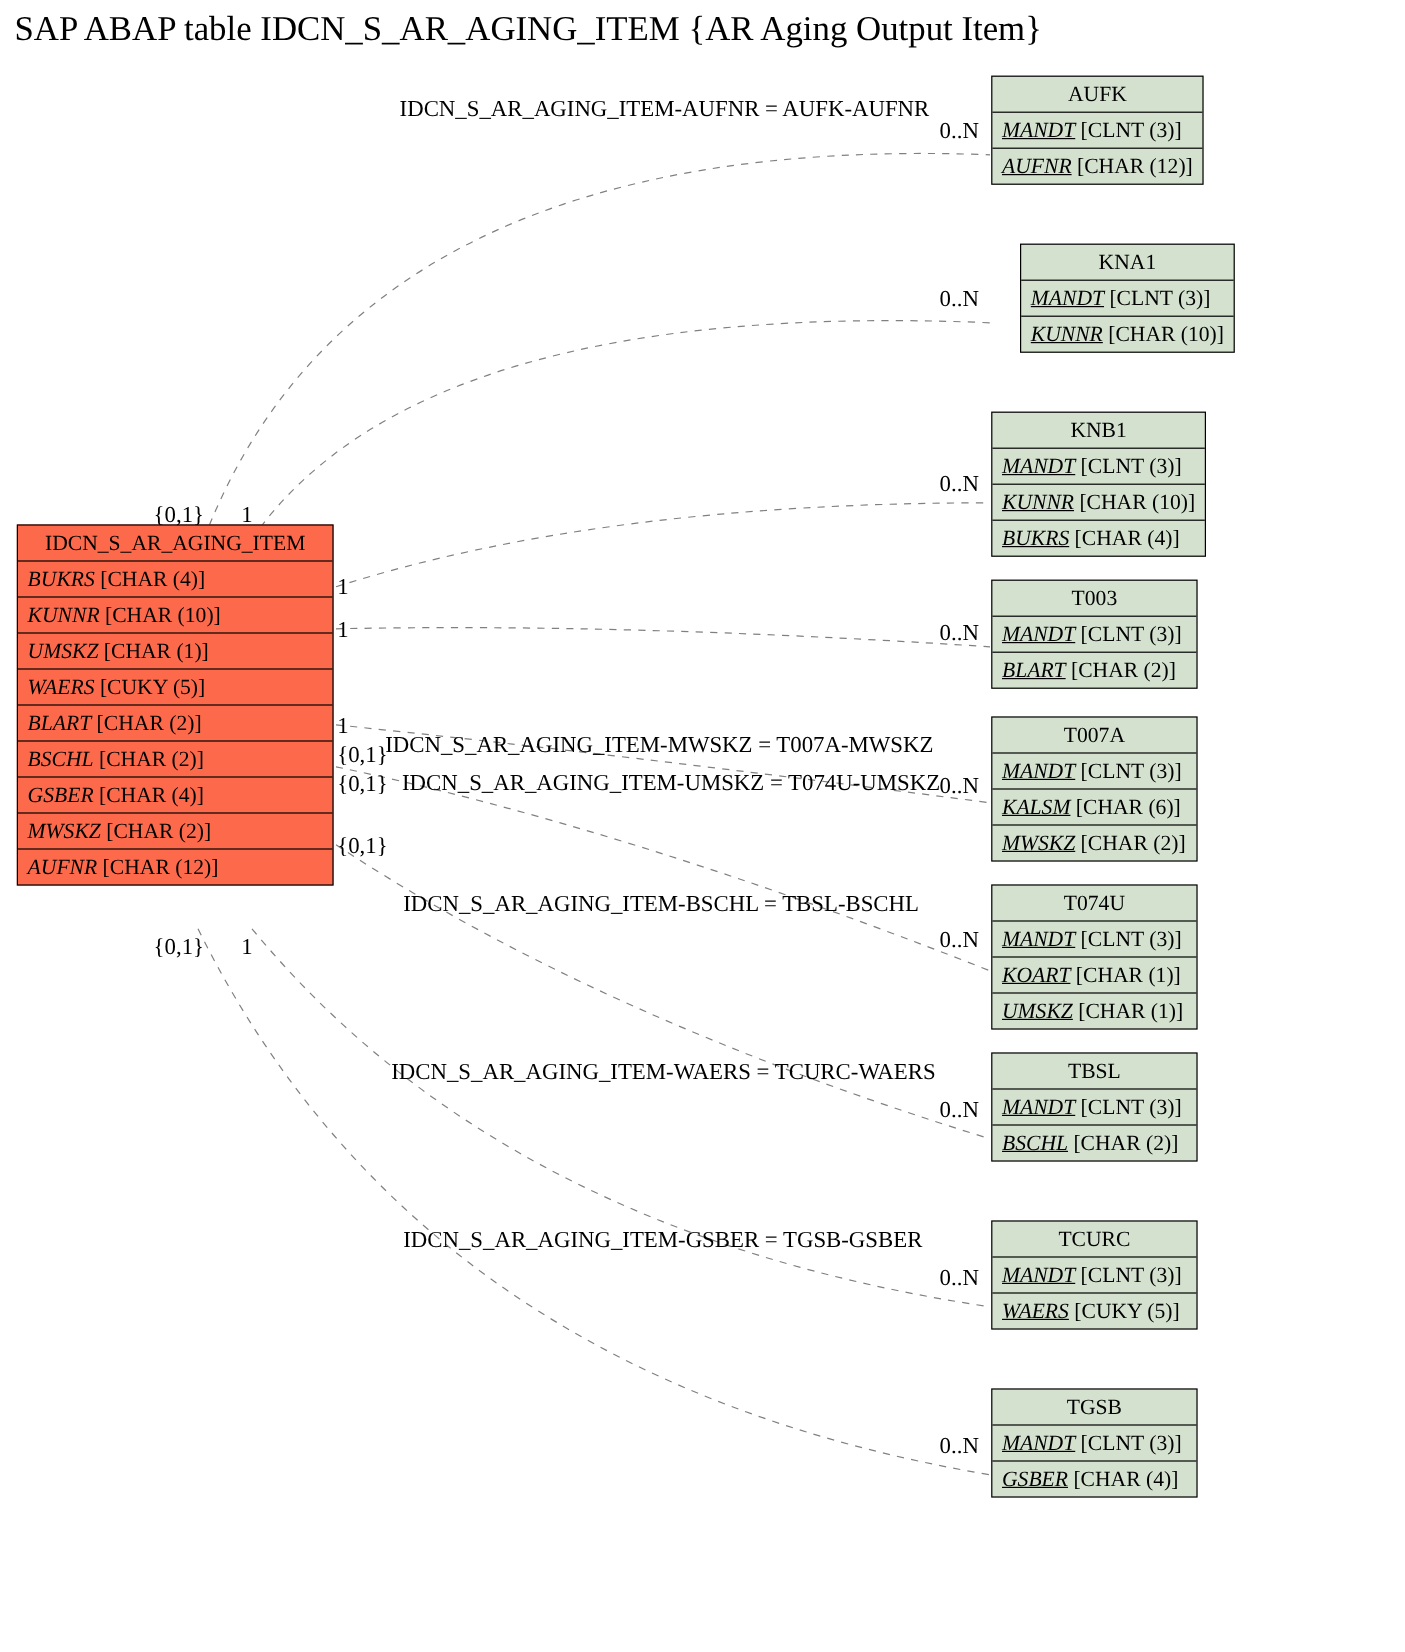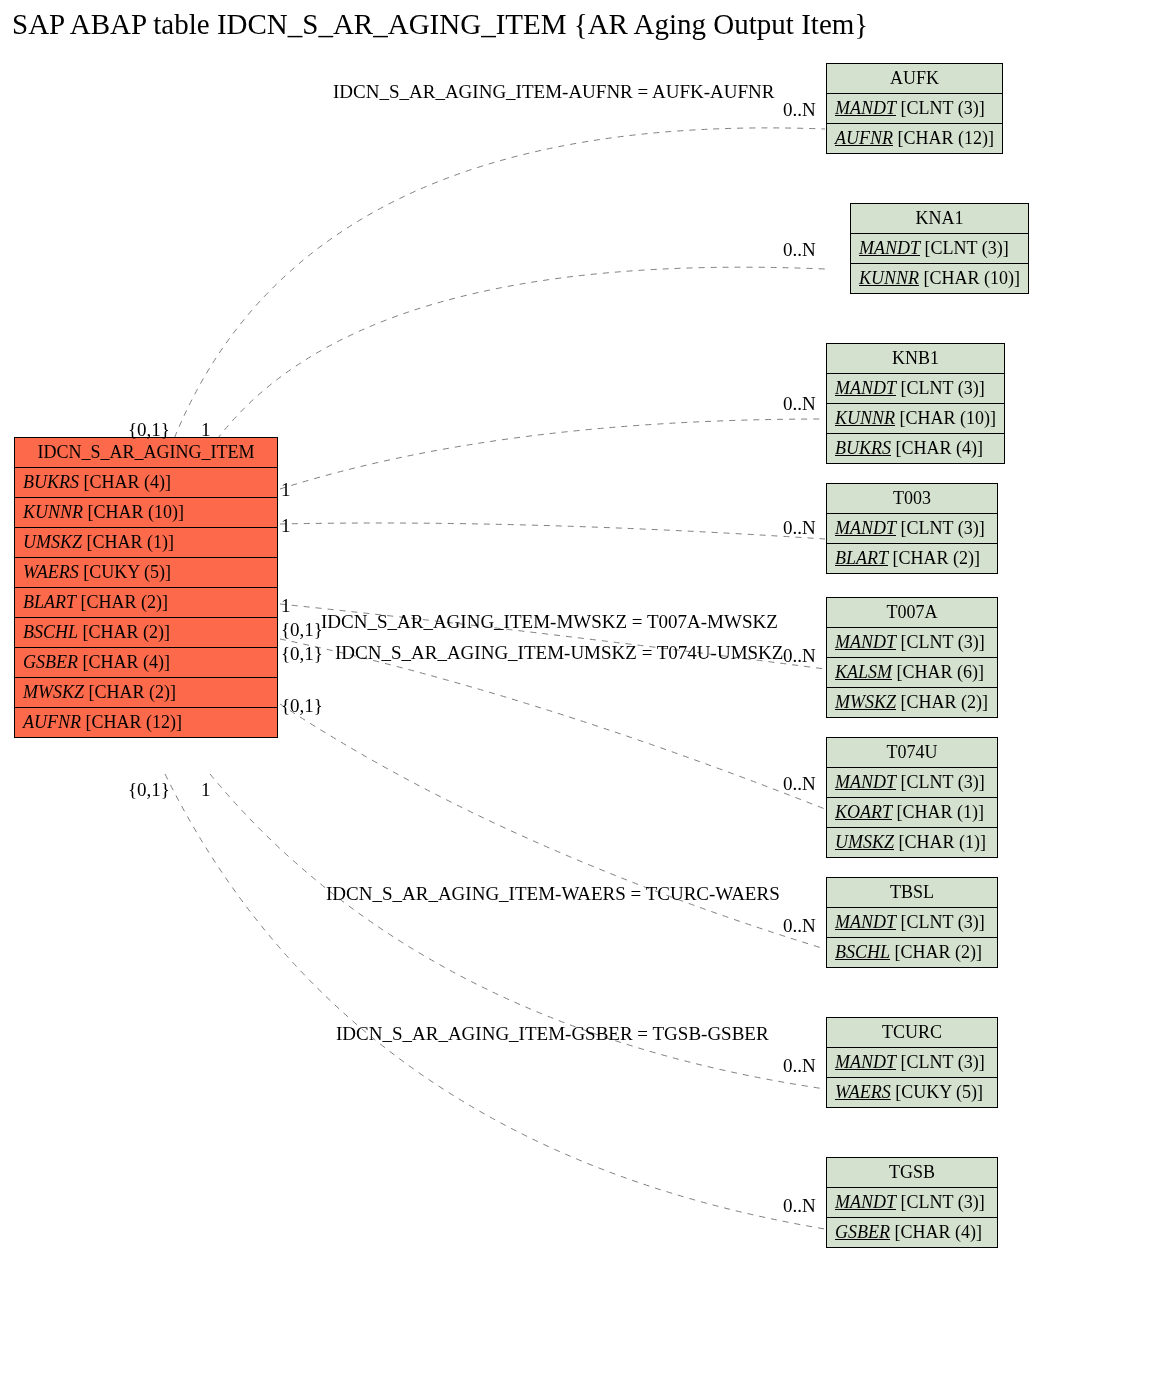--- a/index.html
+++ b/index.html
@@ -146,20 +146,21 @@
       <div class="entity" style="left: 826px; top: 1108px; min-width: 170px;">
         <div class="hdr">TGSB</div>
         <div class="row"><span class="fname">MANDT</span><span> [CLNT (3)]</span></div>
         <div class="row"><span class="fname">GSBER</span><span> [CHAR (4)]</span></div>
       </div>
     </div>
 
   <div class="lbl" style="left:333px; top:32px;">IDCN_S_AR_AGING_ITEM-AUFNR = AUFK-AUFNR</div>
   <div class="lbl" style="left:321px; top:562px;">IDCN_S_AR_AGING_ITEM-MWSKZ = T007A-MWSKZ</div>
   <div class="lbl" style="left:335px; top:593px;">IDCN_S_AR_AGING_ITEM-UMSKZ = T074U-UMSKZ</div>
+  <div class="lbl" style="left:336px; top:694px;">IDCN_S_AR_AGING_ITEM-BSCHL = TBSL-BSCHL</div>
   <div class="lbl" style="left:336px; top:974px;">IDCN_S_AR_AGING_ITEM-GSBER = TGSB-GSBER</div>
   <div class="lbl" style="left:326px; top:834px;">IDCN_S_AR_AGING_ITEM-WAERS = TCURC-WAERS</div>
 
   <div class="lbl" style="left:128px; top:370px;">{0,1}</div>
   <div class="lbl" style="left:201px; top:370px;">1</div>
 
   <div class="lbl" style="left:281px; top:430px;">1</div>
   <div class="lbl" style="left:281px; top:466px;">1</div>
   <div class="lbl" style="left:281px; top:546px;">1</div>
   <div class="lbl" style="left:281px; top:570px;">{0,1}</div>

